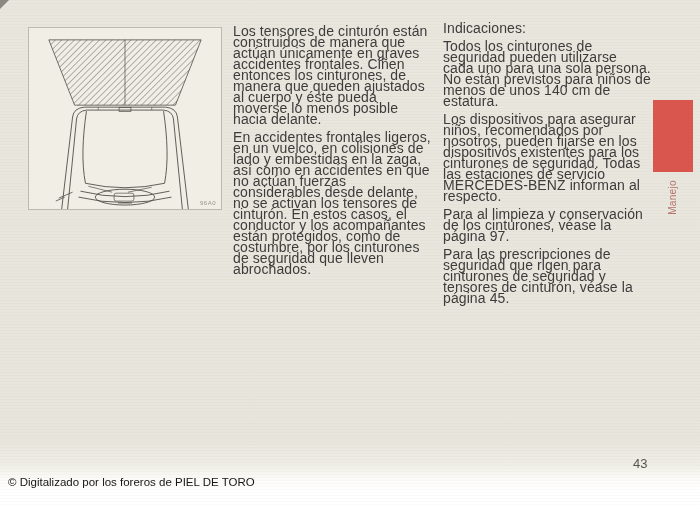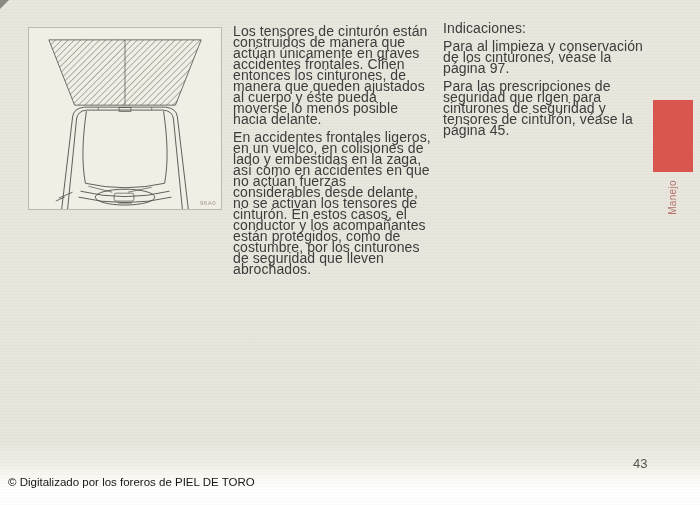--- a/index.html
+++ b/index.html
@@ -127,20 +127,22 @@
     <span class="figure-code">96A0</span>
   </div>
 
   <div class="col" id="left-col">
     <p>Los tensores de cinturón están construidos de manera que actúan únicamente en graves accidentes frontales. Ciñen entonces los cinturones, de manera que queden ajustados al cuerpo y éste pueda moverse lo menos posible hacia delante.</p>
     <p>En accidentes frontales ligeros, en un vuelco, en colisiones de lado y embestidas en la zaga, así como en accidentes en que no actúan fuerzas considerables desde delante, no se activan los tensores de cinturón. En estos casos, el conductor y los acompañantes están protegidos, como de costumbre, por los cinturones de seguridad que lleven abrochados.</p>
   </div>
 
   <div class="col" id="right-col">
     <p class="col-heading">Indicaciones:</p>
+    <p>Todos los cinturones de seguridad pueden utilizarse cada uno para una sola persona. No están previstos para niños de menos de unos 140 cm de estatura.</p>
+    <p>Los dispositivos para asegurar niños, recomendados por nosotros, pueden fijarse en los dispositivos existentes para los cinturones de seguridad. Todas las estaciones de servicio MERCEDES-BENZ informan al respecto.</p>
     <p>Para al limpieza y conservación de los cinturones, véase la página 97.</p>
     <p>Para las prescripciones de seguridad que rigen para cinturones de seguridad y tensores de cinturón, véase la página 45.</p>
   </div>
 
   <div class="section-tab"></div>
   <div class="tab-label-wrap">
     <span>Manejo</span>
   </div>
 
   <div class="page-number">43</div>

